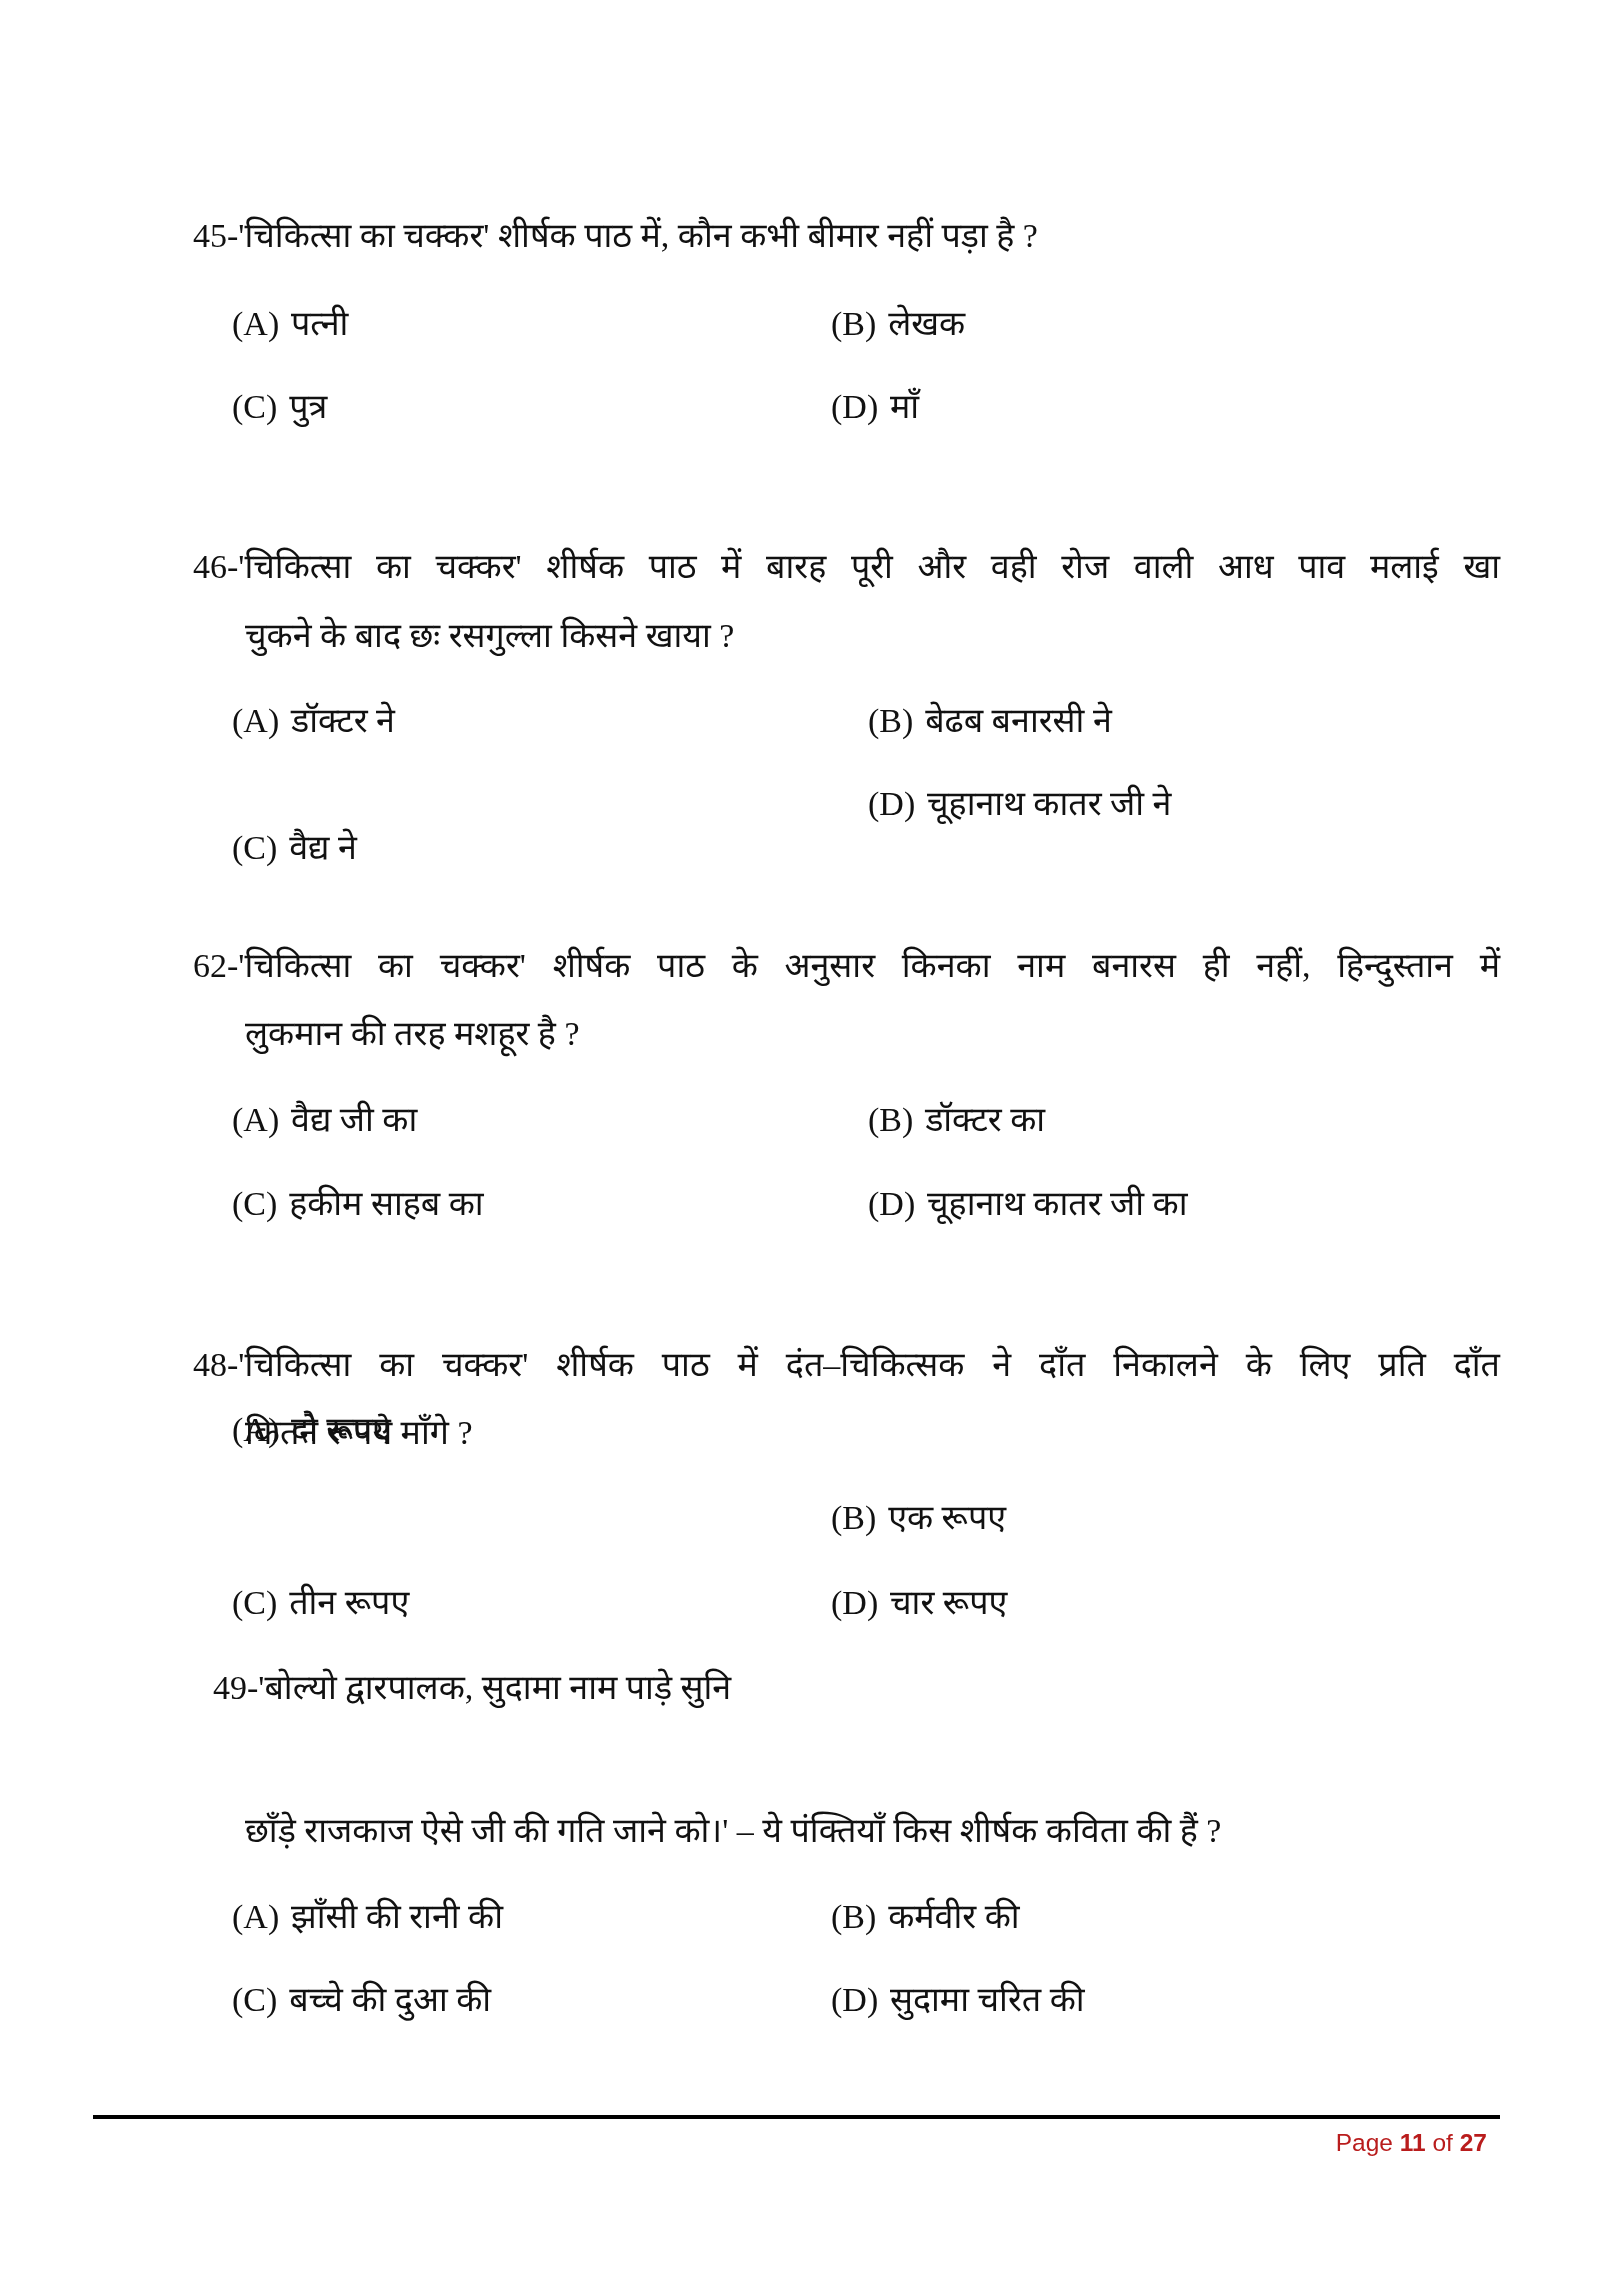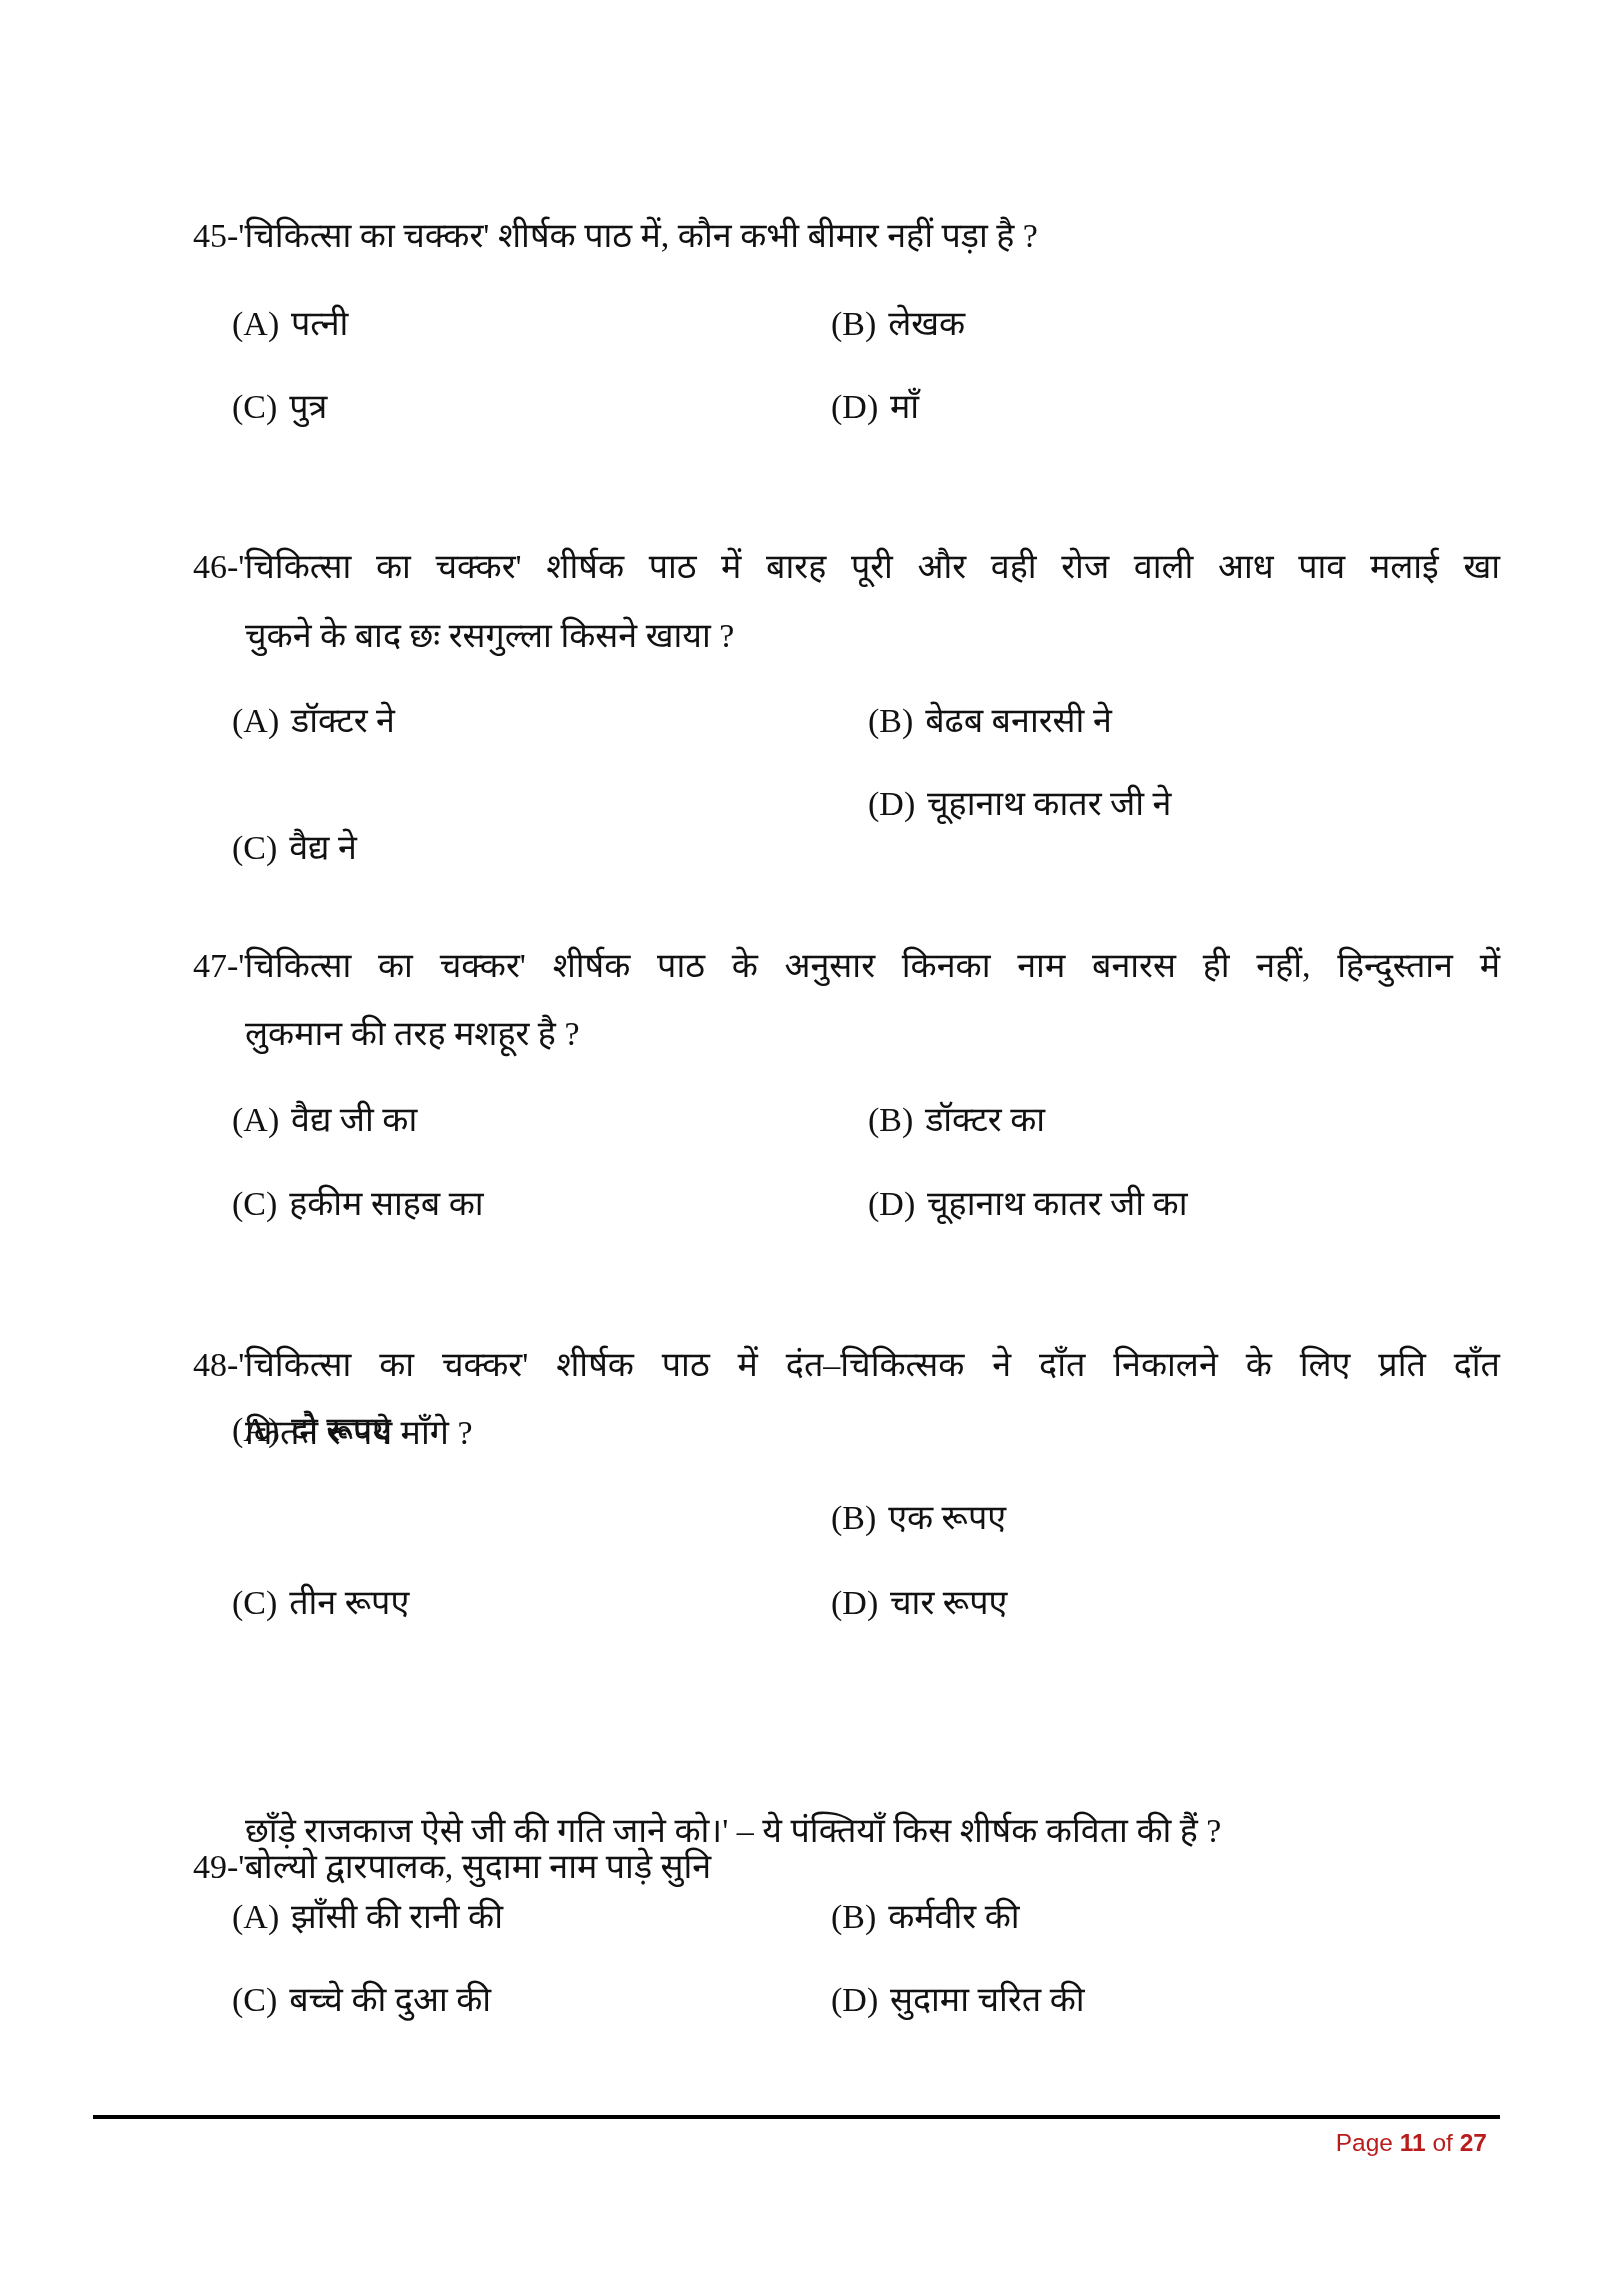--- a/index.html
+++ b/index.html
@@ -44,38 +44,38 @@
 <div class="q-line" style="top:545px;">
   <span>46-</span><span>'चिकित्सा का चक्कर' शीर्षक पाठ में बारह पूरी और वही रोज वाली आध पाव मलाई खा</span>
 </div>
 <div class="q-line cont" style="top:614px;">चुकने के बाद छः रसगुल्ला किसने खाया ?</div>
 <div class="opt" style="left:232px; top:699px;"><span class="lbl">(A)</span><span>डॉक्टर ने</span></div>
 <div class="opt" style="left:868px; top:699px;"><span class="lbl">(B)</span><span>बेढब बनारसी ने</span></div>
 <div class="opt" style="left:232px; top:826px;text-align:right;"><span class="lbl">(C)</span><span>वैद्य ने</span></div>
 <div class="opt" style="left:868px; top:782px;"><span class="lbl">(D)</span><span>चूहानाथ कातर जी ने</span></div>
 
 <div class="q-line" style="top:944px;">
-  <span>47-</span><span>'चिकित्सा का चक्कर' शीर्षक पाठ के अनुसार किनका नाम बनारस ही नहीं, हिन्दुस्तान में</span>
+  <span>62-</span><span>'चिकित्सा का चक्कर' शीर्षक पाठ के अनुसार किनका नाम बनारस ही नहीं, हिन्दुस्तान में</span>
 </div>
 <div class="q-line cont" style="top:1012px;">लुकमान की तरह मशहूर है ?</div>
 <div class="opt" style="left:232px; top:1098px;"><span class="lbl">(A)</span><span>वैद्य जी का</span></div>
 <div class="opt" style="left:868px; top:1098px;"><span class="lbl">(B)</span><span>डॉक्टर का</span></div>
 <div class="opt" style="left:232px; top:1182px;"><span class="lbl">(C)</span><span>हकीम साहब का</span></div>
 <div class="opt" style="left:868px; top:1182px;"><span class="lbl">(D)</span><span>चूहानाथ कातर जी का</span></div>
 
 <div class="q-line" style="top:1343px;">
   <span>48-</span><span>'चिकित्सा का चक्कर' शीर्षक पाठ में दंत–चिकित्सक ने दाँत निकालने के लिए प्रति दाँत</span>
 </div>
 <div class="q-line cont" style="top:1411px;">कितने रूपये माँगे ?</div>
 <div class="opt" style="left:232px; top:1408px;"><span class="lbl">(A)</span><span>दो रूपए</span></div>
 <div class="opt" style="left:831px; top:1496px;"><span class="lbl">(B)</span><span>एक रूपए</span></div>
 <div class="opt" style="left:232px; top:1581px;"><span class="lbl">(C)</span><span>तीन रूपए</span></div>
 <div class="opt" style="left:831px; top:1581px;"><span class="lbl">(D)</span><span>चार रूपए</span></div>
 
-<div class="q-line single" style="top:1845px;">
+<div class="q-line single" style="top:1666px;margin-left:20px;">
   <span>49-</span><span>'बोल्यो द्वारपालक, सुदामा नाम पाड़े सुनि</span>
 </div>
 <div class="q-line cont" style="top:1809px;">छाँड़े राजकाज ऐसे जी की गति जाने को।' – ये पंक्तियाँ किस शीर्षक कविता की हैं ?</div>
 <div class="opt" style="left:232px; top:1895px;"><span class="lbl">(A)</span><span>झाँसी की रानी की</span></div>
 <div class="opt" style="left:831px; top:1895px;"><span class="lbl">(B)</span><span>कर्मवीर की</span></div>
 <div class="opt" style="left:232px; top:1978px;"><span class="lbl">(C)</span><span>बच्चे की दुआ की</span></div>
 <div class="opt" style="left:831px; top:1978px;"><span class="lbl">(D)</span><span>सुदामा चरित की</span></div>
 
 <div class="footer-rule"></div>
 <div class="page-num">

